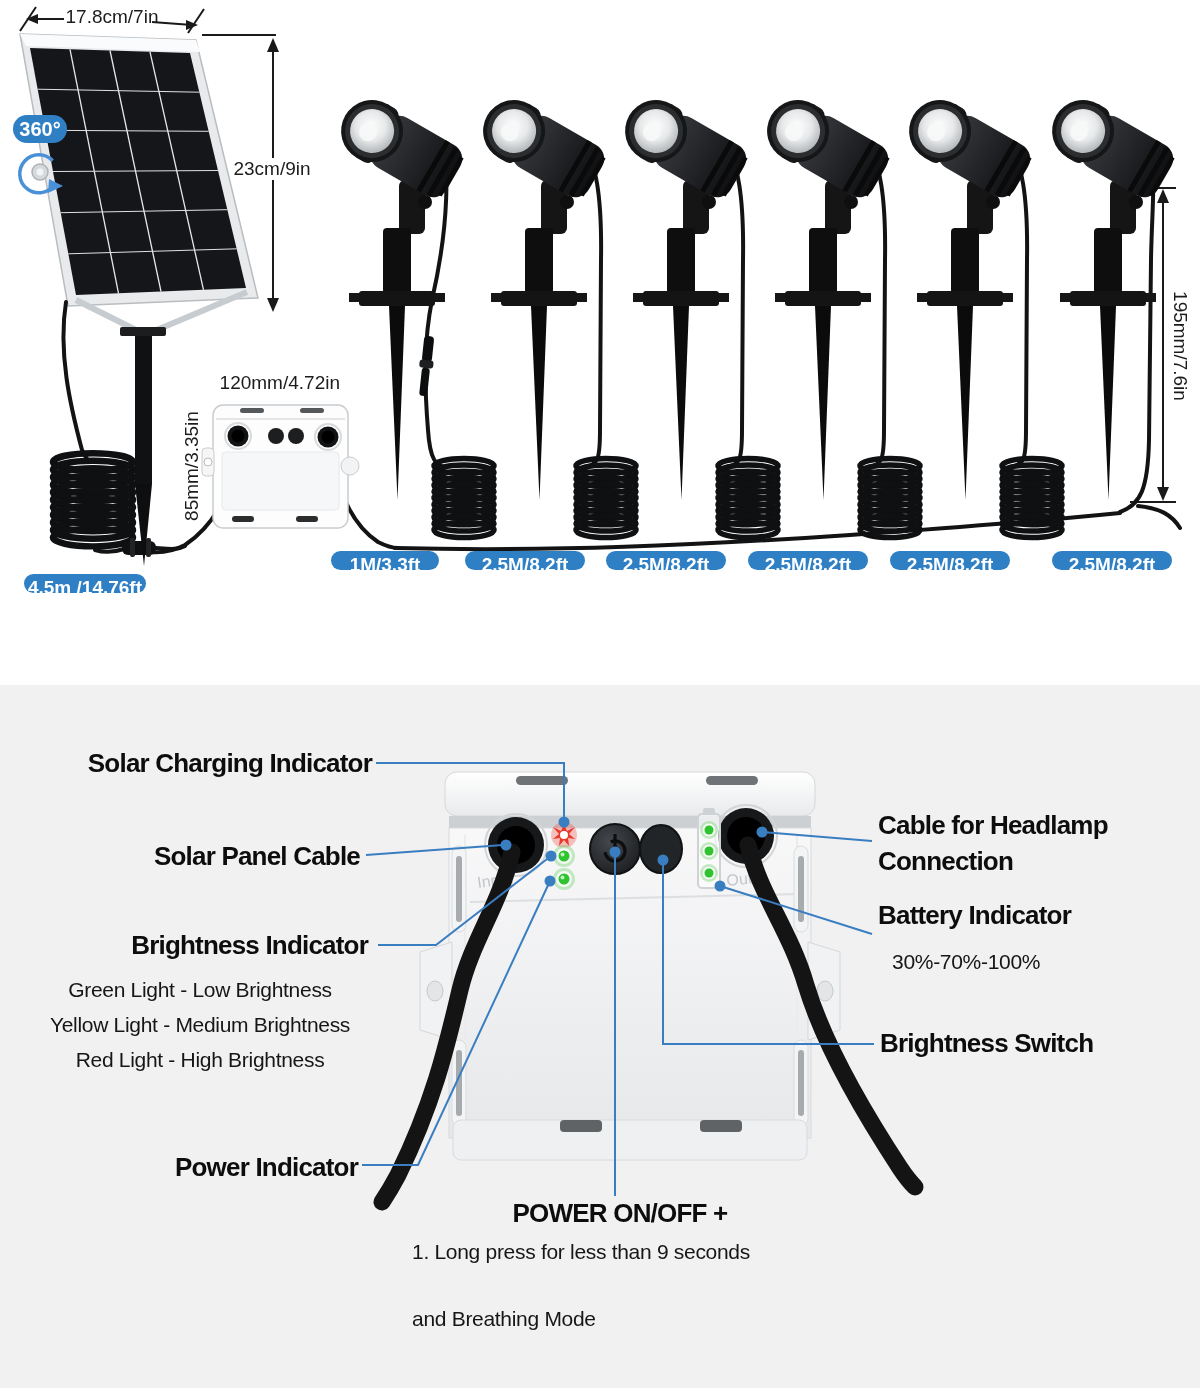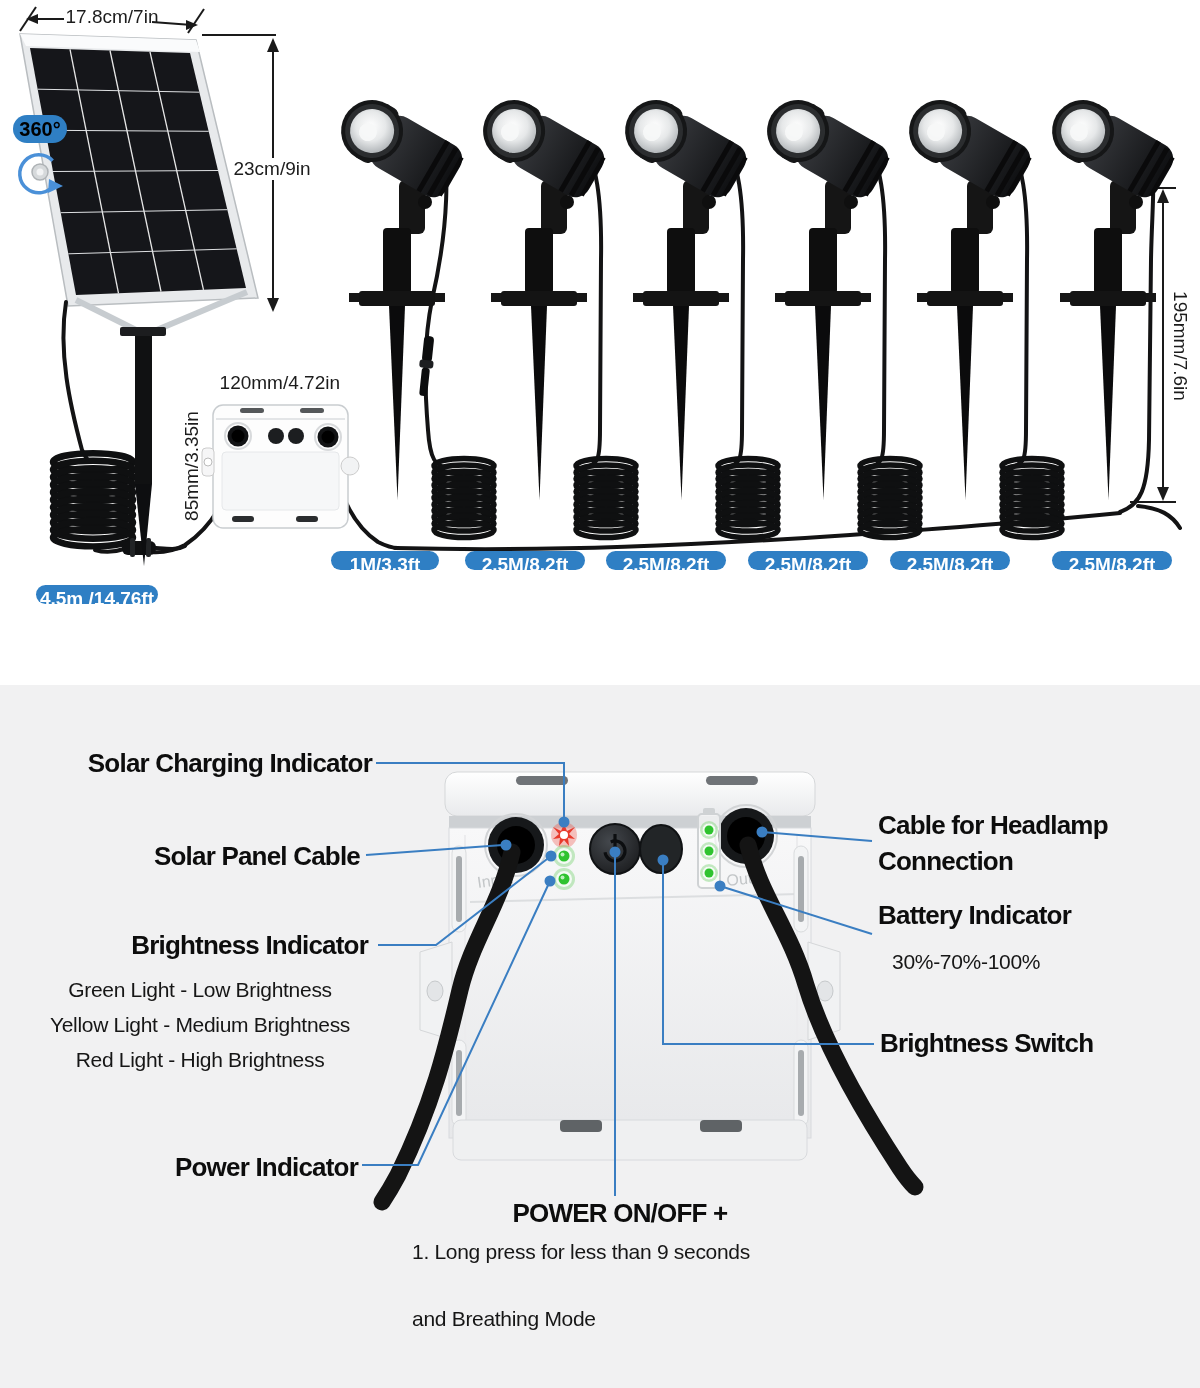--- a/index.html
+++ b/index.html
@@ -5,21 +5,21 @@
   html,body{margin:0;padding:0;background:#ffffff;}
   #stage{position:relative;width:1200px;height:1388px;background:#ffffff;overflow:hidden;
          font-family:"Liberation Sans",sans-serif;color:#111;}
   #gray-band{position:absolute;left:0;top:685px;width:1200px;height:703px;background:#f1f1f2;}
   #art{position:absolute;left:0;top:0;z-index:2;}
   .txt{position:absolute;z-index:3;white-space:nowrap;}
   .dim{font-size:19px;color:#1c1c1c;}
   .pill{position:absolute;z-index:3;height:19px;line-height:27px;border-radius:14px;
         background:#2f7fc4;color:#fff;font-weight:bold;font-size:19px;text-align:center;}
   .badge360{position:absolute;z-index:3;left:13px;top:115px;width:54px;height:28px;line-height:28px;
-        border-radius:14px;background:#2f7fc4;color:#000000;font-weight:bold;font-size:20px;text-align:center;}
+        border-radius:14px;background:#2f7fc4;color:#ffffff;font-weight:bold;font-size:20px;text-align:center;}
   .rot-l{transform:rotate(-90deg);transform-origin:center;}
   .rot-r{transform:rotate(90deg);transform-origin:center;}
   .lbl{font-weight:bold;font-size:26px;letter-spacing:-0.8px;color:#0d0d0d;}
   .sub{font-size:21px;letter-spacing:-0.3px;color:#161616;}
   .ctr{text-align:center;}
   .rt{text-align:right;margin-left:41px;}
   svg text{font-family:"Liberation Sans",sans-serif;}
 </style>
 </head>
 <body>
@@ -322,21 +322,21 @@
     </g>
   </svg>
 
   <div class="txt dim ctr" style="left:60px;top:6px;width:104px;">17.8cm/7in</div>
   <div class="txt dim ctr" style="left:233px;top:158px;width:78px;background:#fff;">23cm/9in</div>
   <div class="badge360">360°</div>
   <div class="txt dim ctr" style="left:216px;top:372px;width:124px;text-align:right;">120mm/4.72in</div>
   <div class="txt dim ctr rot-l" style="left:132px;top:455px;width:120px;">85mm/3.35in</div>
   <div class="txt dim ctr rot-r" style="left:1120px;top:335px;width:120px;">195mm/7.6in</div>
 
-  <div class="pill" style="left:36px;top:574px;width:122px;margin-top:11px;">4.5m /14.76ft</div>
+  <div class="pill" style="left:24px;top:574px;width:122px;">4.5m /14.76ft</div>
   <div class="pill" style="left:331px;top:551px;width:108px;">1M/3.3ft</div>
   <div class="pill" style="left:465px;top:551px;width:120px;">2.5M/8.2ft</div>
   <div class="pill" style="left:606px;top:551px;width:120px;">2.5M/8.2ft</div>
   <div class="pill" style="left:748px;top:551px;width:120px;">2.5M/8.2ft</div>
   <div class="pill" style="left:890px;top:551px;width:120px;">2.5M/8.2ft</div>
   <div class="pill" style="left:1052px;top:551px;width:120px;">2.5M/8.2ft</div>
 
   <div class="txt lbl rt" style="right:828px;top:748px;">Solar Charging Indicator</div>
   <div class="txt lbl rt" style="right:840px;top:841px;">Solar Panel Cable</div>
   <div class="txt lbl rt" style="right:832px;top:930px;">Brightness Indicator</div>

